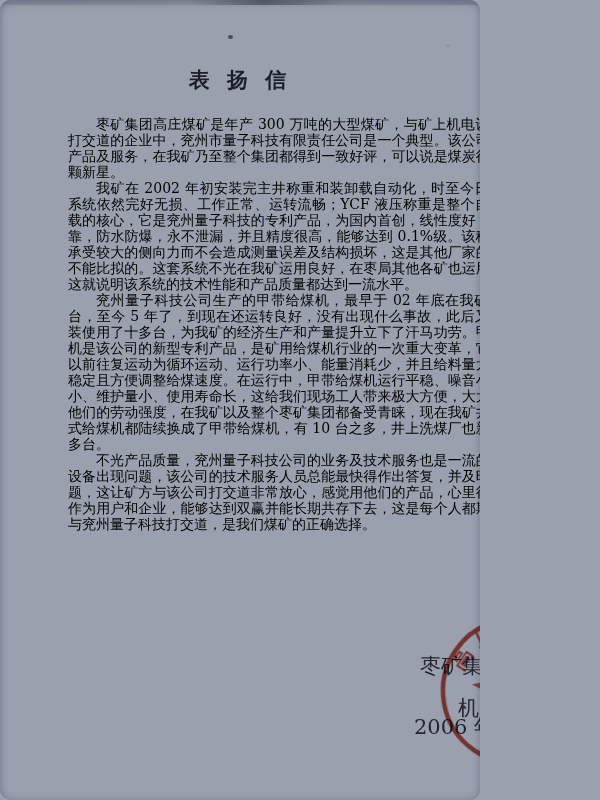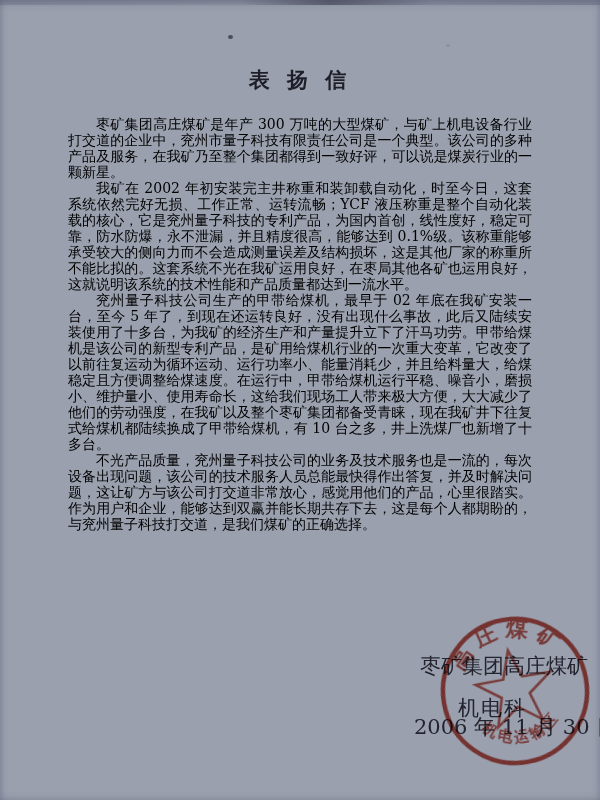--- a/index.html
+++ b/index.html
@@ -2,36 +2,37 @@
 <html><head>
 <meta charset="utf-8">
 <style>
   html, body {
     margin: 0;
     padding: 0;
     background: #9aa0ae;
   }
   .paper {
     position: relative;
-    width: 600px;
+    width: 480px;
     height: 800px;
     overflow: hidden;
     font-family: "DejaVu Serif", "Liberation Serif", serif;
     color: #262631;
     background:
       radial-gradient(ellipse 420px 260px at 78% 16%, rgba(236,236,245,0.55), rgba(236,236,245,0) 70%),
       radial-gradient(ellipse 380px 300px at 20% 62%, rgba(196,198,215,0.5), rgba(196,198,215,0) 72%),
       radial-gradient(ellipse 500px 320px at 55% 90%, rgba(226,226,238,0.5), rgba(226,226,238,0) 75%),
       linear-gradient(115deg, #ccced e0%, #d6d7e4 28%, #d2d3e2 52%, #dcdce8 76%, #d1d3e1 100%),
       #d4d5e3;
     box-shadow:
       inset 0 7px 9px -5px rgba(60,66,92,0.45),
       inset 0 -5px 8px -5px rgba(60,66,92,0.25),
       inset 6px 0 9px -6px rgba(60,66,92,0.30),
       inset -6px 0 9px -6px rgba(60,66,92,0.22);
+    border-radius: 11px;
   }
   .top-edge {
     position: absolute;
     top: 0; left: 0; right: 0;
     height: 5px;
     background: linear-gradient(90deg,
       rgba(96,101,124,0.35) 0%,
       rgba(96,101,124,0.20) 40%,
       rgba(60,62,80,0.65) 55%,
       rgba(96,101,124,0.30) 72%,

